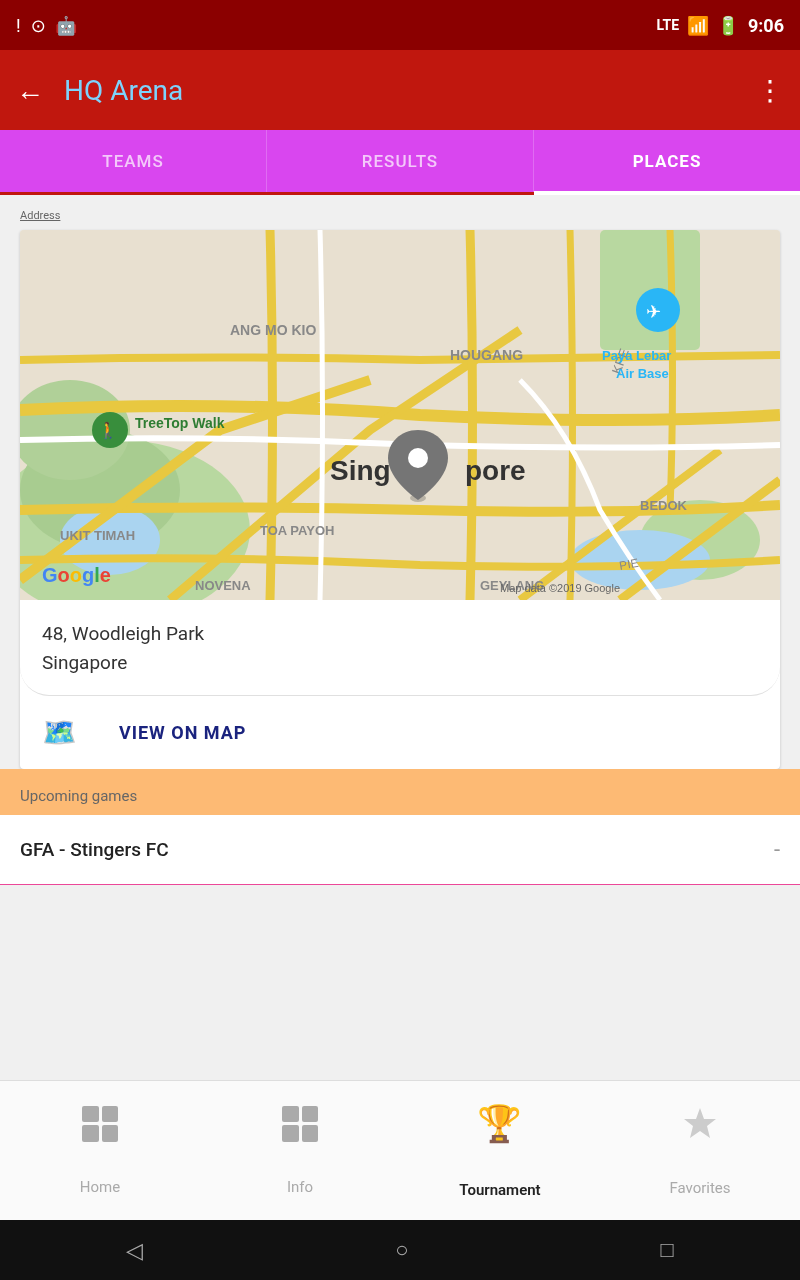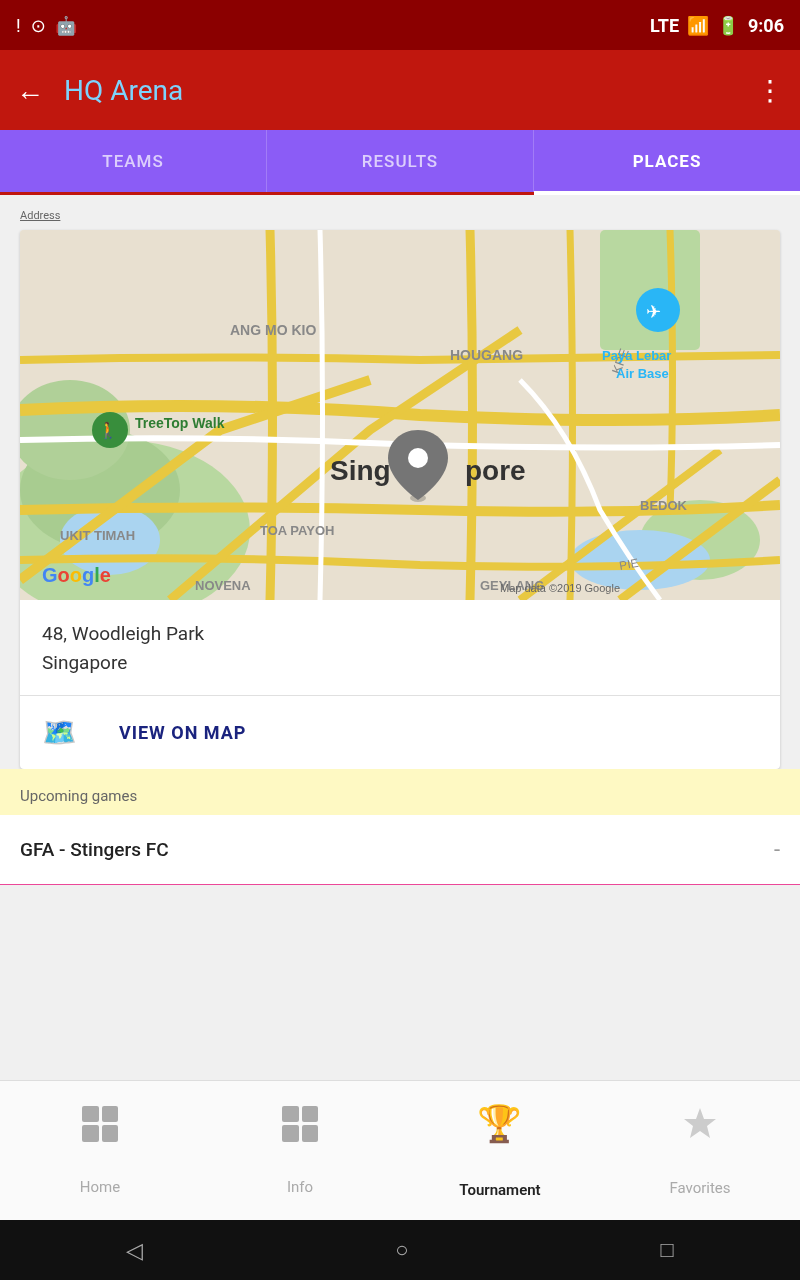--- a/index.html
+++ b/index.html
@@ -71,21 +71,21 @@
     .menu-btn {
       color: white;
       font-size: 28px;
       cursor: pointer;
     }
 
     
     .tab-bar {
       width: 100%;
       height: 65px;
-      background: #8b5cf6;
+      background: #d946ef;
       display: flex;
       align-items: stretch;
       border-bottom: 3px solid #c0170e;
     }
     .tab {
       flex: 1;
       display: flex;
       align-items: center;
       justify-content: center;
       color: rgba(255,255,255,0.7);
@@ -149,20 +149,21 @@
       width: 100%;
       height: 100%;
     }
 
     .address-text {
       padding: 20px 22px 18px;
       font-size: 19px;
       color: #333;
       line-height: 1.5;
       border-bottom: 1px solid #e0e0e0;
+      border-radius: 29px;
     }
     .view-on-map {
       display: flex;
       align-items: center;
       gap: 14px;
       padding: 20px 22px;
       cursor: pointer;
     }
     .map-icon-emoji {
       font-size: 28px;
@@ -173,21 +174,21 @@
       font-weight: 700;
       letter-spacing: 1px;
       margin-left: 28px;
     }
 
     
     .upcoming-label {
       padding: 18px 20px 10px;
       color: #666;
       font-size: 15px;
-      background: #fef9c3;
+      background: #fdba74;
     }
     .game-row {
       background: white;
       padding: 22px 20px;
       display: flex;
       align-items: center;
       justify-content: space-between;
       border-bottom: 1px solid #ec4899;
     }
     .game-name {
@@ -272,21 +273,21 @@
 </head>
 <body>
 
 <div class="status-bar">
   <div class="status-bar-left">
     <span class="status-icon">!</span>
     <span class="status-icon">⊙</span>
     <span class="status-icon">🤖</span>
   </div>
   <div class="status-bar-right">
-    <span style="font-size:18px;font-weight:bold;">LTE</span>
+    <span style="font-size:14px;font-weight:bold;">LTE</span>
     <span>📶</span>
     <span>🔋</span>
     <span class="status-time">9:06</span>
   </div>
 </div>
 
 <div class="top-bar">
   <div class="back-btn">
     <span>←</span>
   </div>

